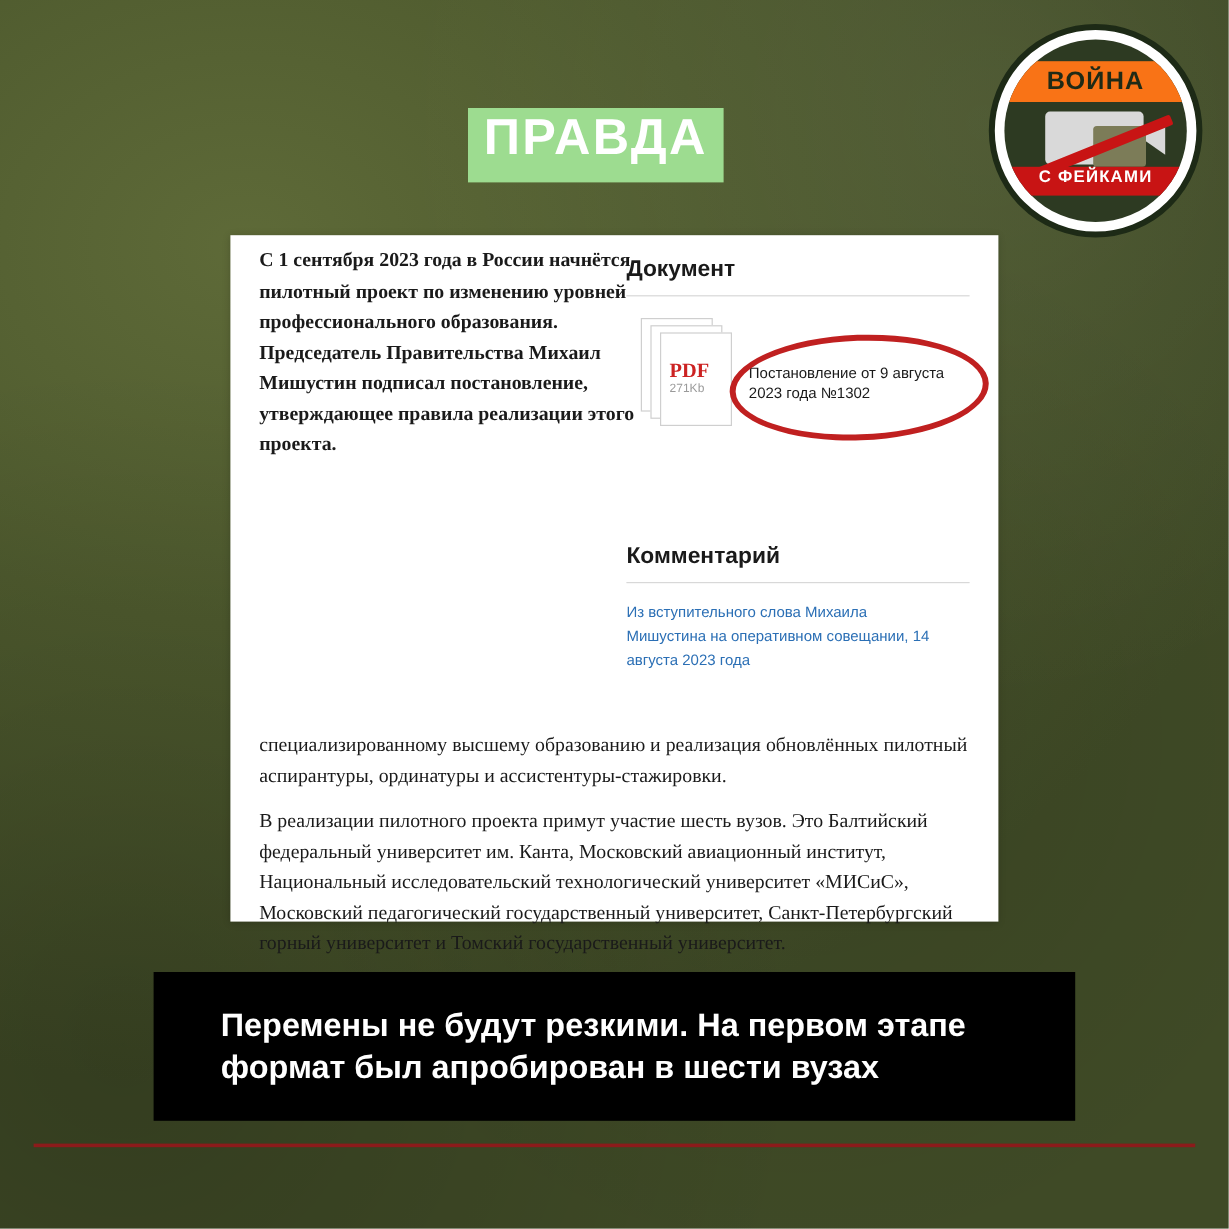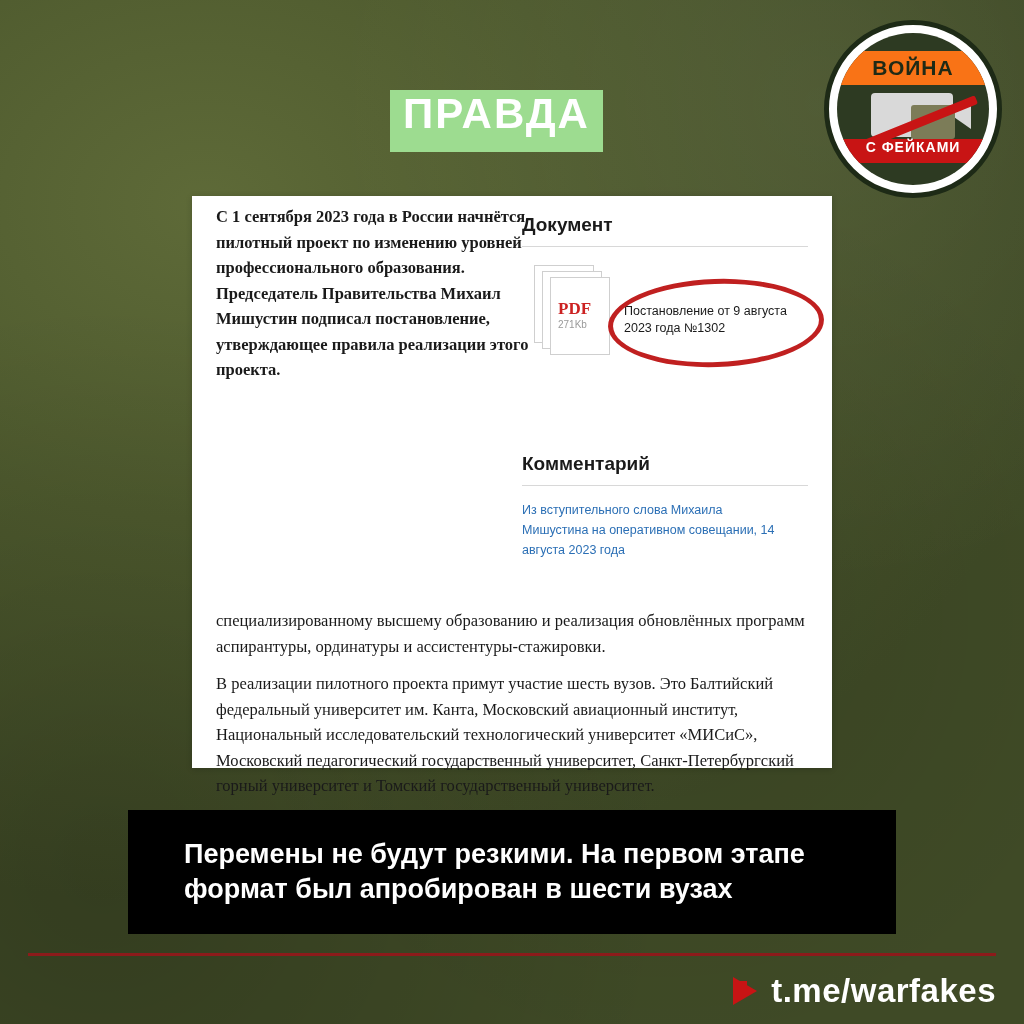--- a/index.html
+++ b/index.html
@@ -373,30 +373,24 @@
         <div class="pdf-title">Постановление от 9 августа 2023 года №1302</div>
         <div class="red-ellipse"></div>
       </div>
 
       <div class="comment-heading">Комментарий</div>
       <div class="doc-sep"></div>
       <div class="comment-link">Из вступительного слова Михаила Мишустина на оперативном совещании, 14 августа 2023 года</div>
     </div>
 
     <div class="article-wide">
-      <p>специализированному высшему образованию и реализация обновлённых программ аспирантуры, ординатуры и ассистентуры-стажировки.</p>
+      <p>специализированному высшему образованию и реализация обновлённых пилотный аспирантуры, ординатуры и ассистентуры-стажировки.</p>
       <p>В реализации пилотного проекта примут участие шесть вузов. Это Балтийский федеральный университет им. Канта, Московский авиационный институт, Национальный исследовательский технологический университет «МИСиС», Московский педагогический государственный университет, Санкт-Петербургский горный университет и Томский государственный университет.</p>
     </div>
   </div>
 
   <div class="caption-bar">
     <span>Перемены не будут резкими. На первом этапе формат был апробирован в шести вузах</span>
   </div>
 
   <div class="footer-rule"></div>
-  <div class="footer-link">
-    <div class="footer-arrow">
-      <div class="footer-arrow-tail"></div>
-    </div>
-    <div class="footer-text">t.me/warfakes</div>
-  </div>
 
 </div>
 
 </body></html>

